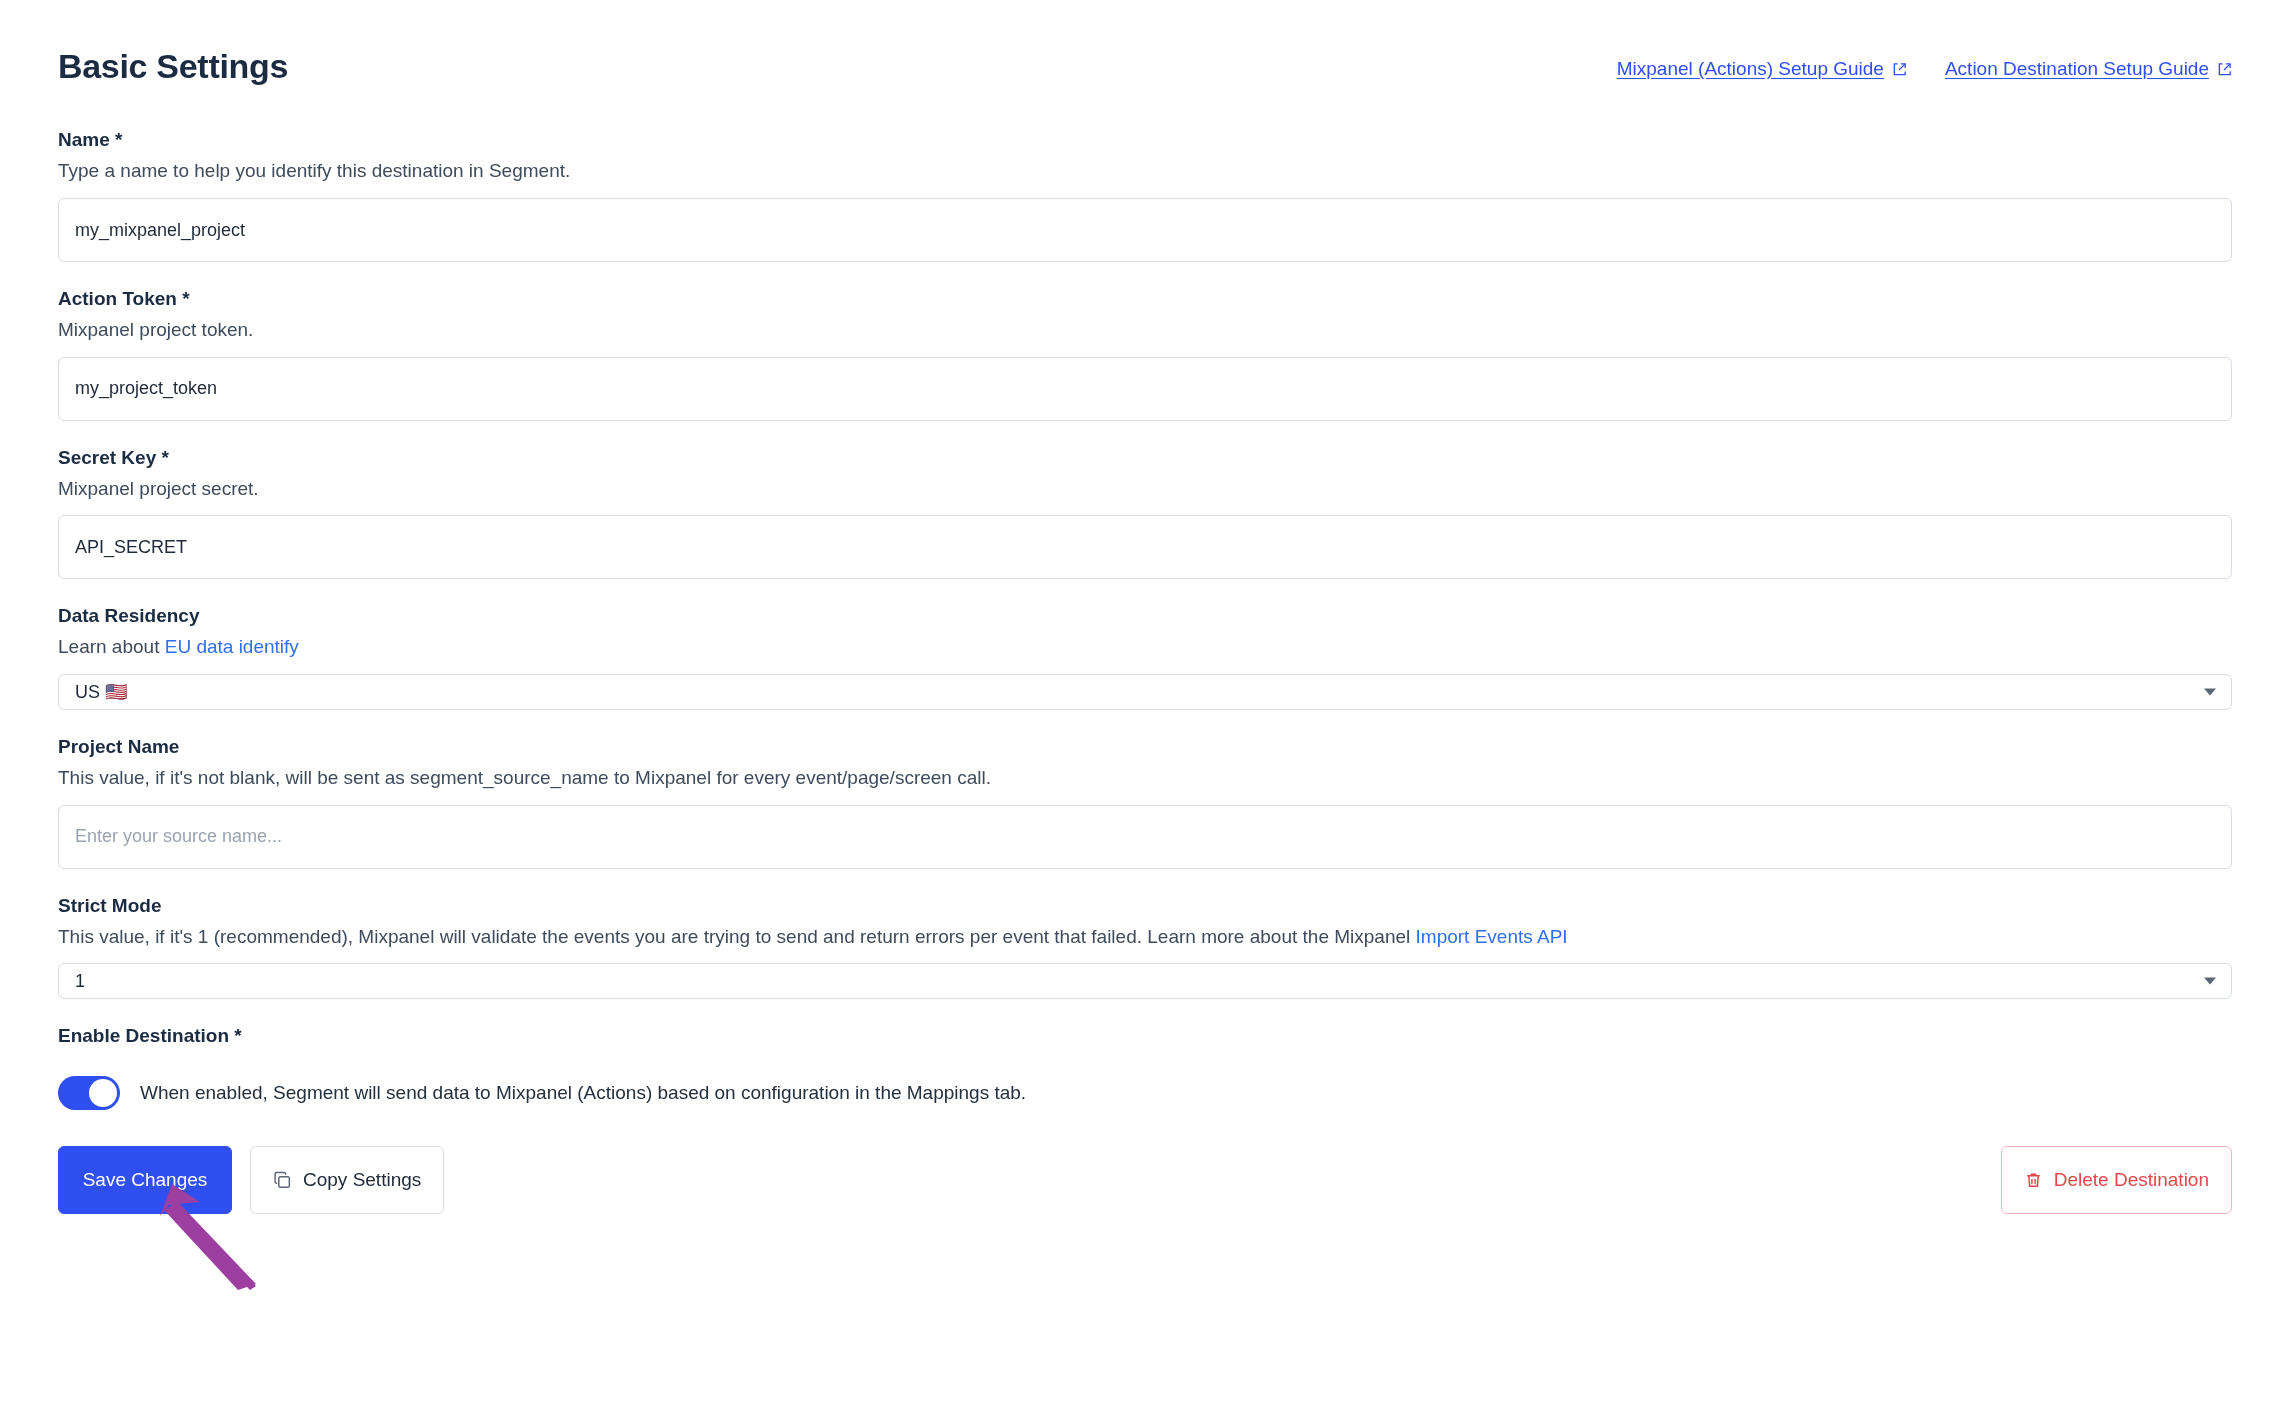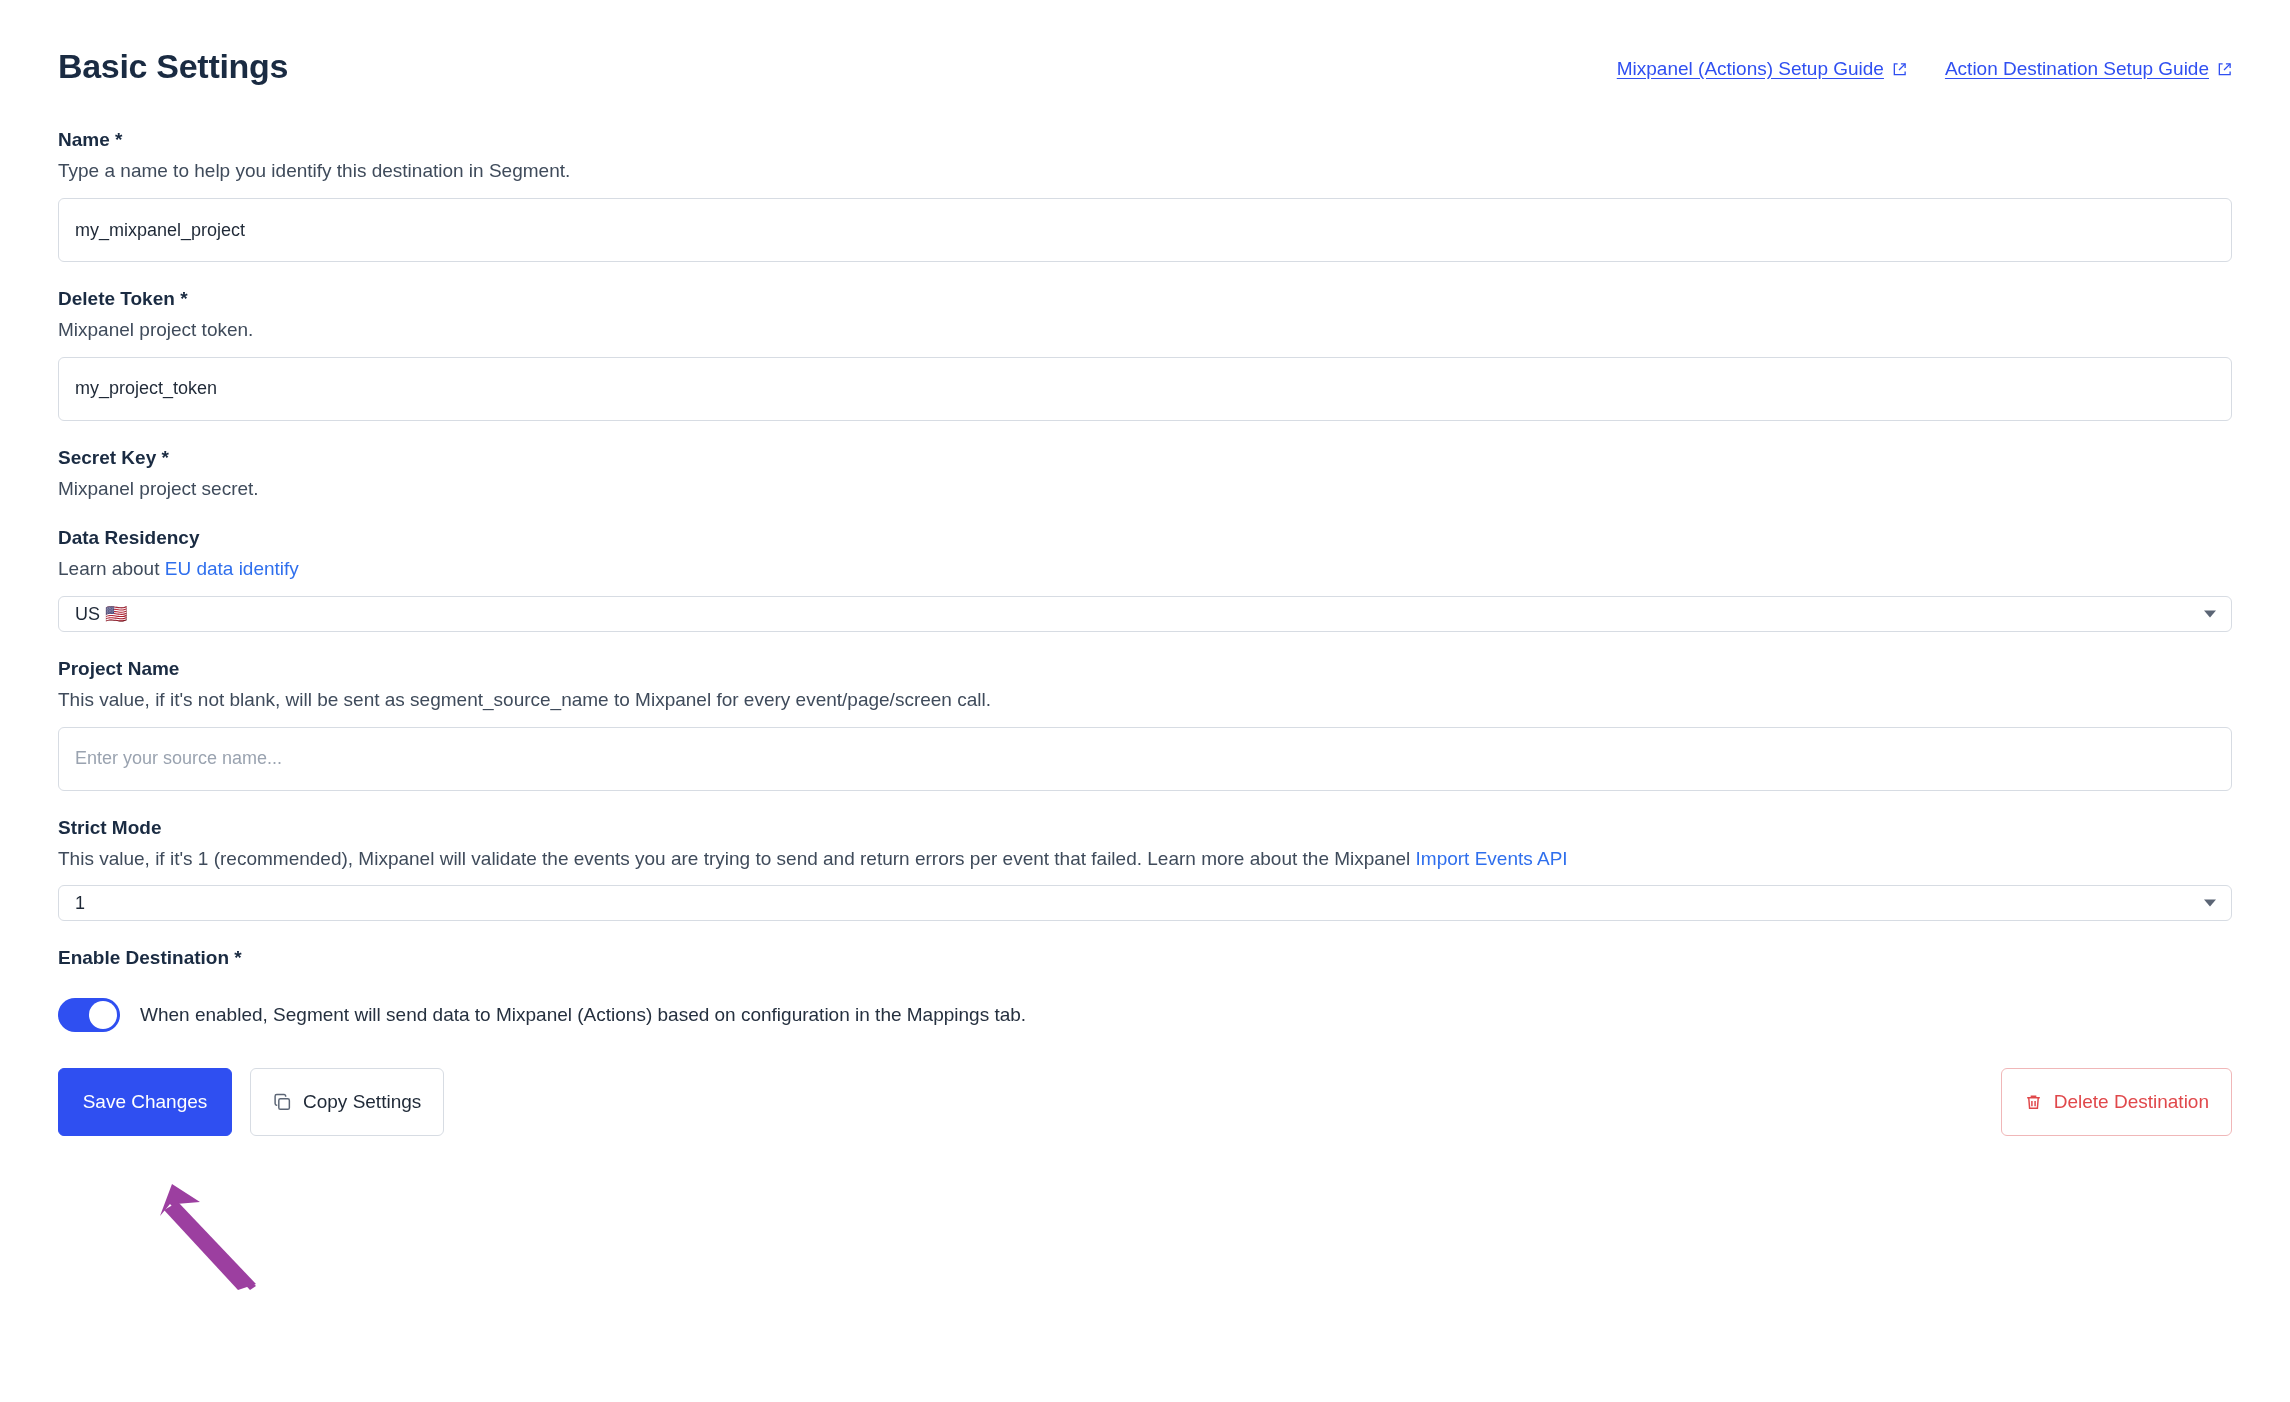--- a/index.html
+++ b/index.html
@@ -225,28 +225,29 @@
     </div>
   </div>
 
   <div class="field">
     <div class="field-label">Name *</div>
     <div class="field-desc">Type a name to help you identify this destination in Segment.</div>
     <input class="text-input" type="text" value="my_mixpanel_project" style="">
   </div>
 
   <div class="field">
-    <div class="field-label">Delete Token *</div>
+    <div class="field-label">Action Token *</div>
     <div class="field-desc">Mixpanel project token.</div>
     <input class="text-input" type="text" value="my_project_token" style="">
   </div>
 
   <div class="field">
     <div class="field-label">Secret Key *</div>
     <div class="field-desc">Mixpanel project secret.</div>
+    <input class="text-input" type="text" value="API_SECRET" style="">
   </div>
 
   <div class="field">
     <div class="field-label">Data Residency</div>
     <div class="field-desc">
       <span>Learn about </span><a>EU data identify</a>
     </div>
     <div class="select-wrap">
       <div class="select-box">
         <span>US 🇺🇸</span>

